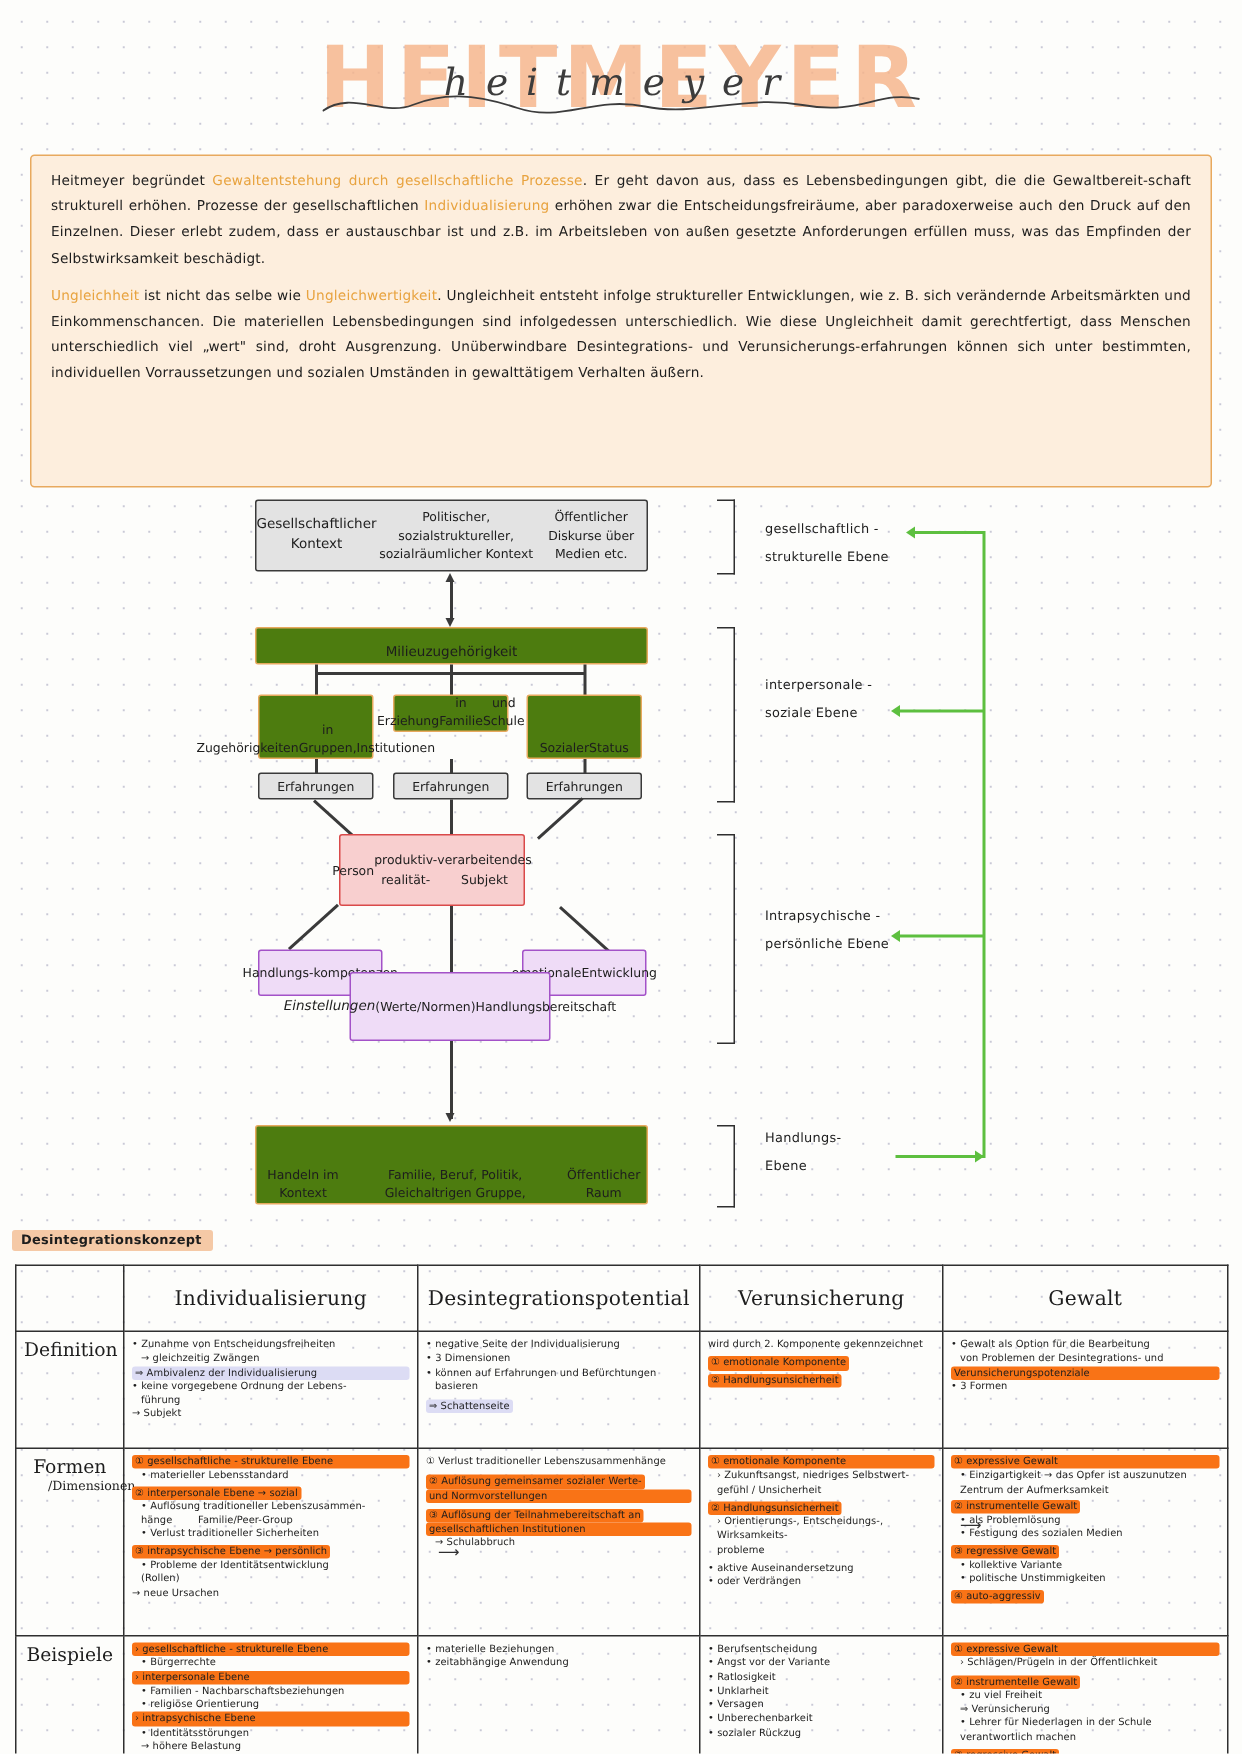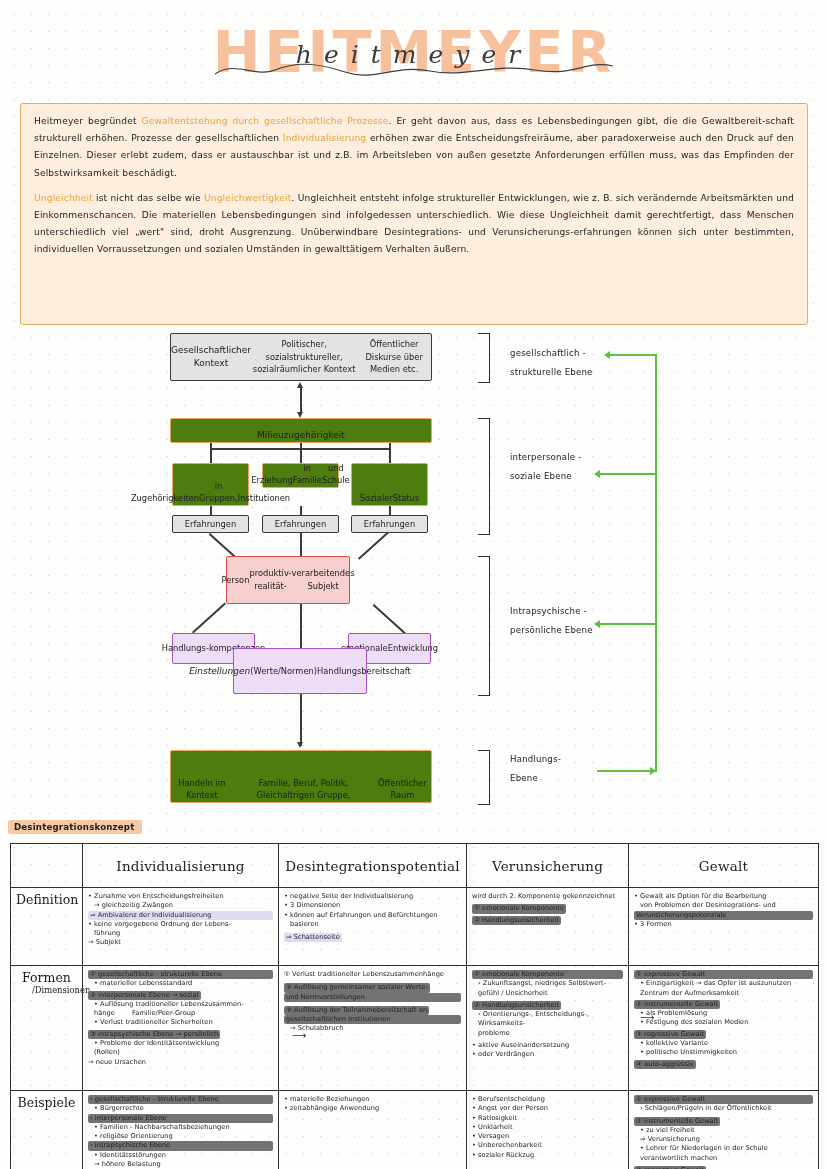--- a/index.html
+++ b/index.html
@@ -115,21 +115,21 @@
   }
   td.rowlab{
     text-align:center;vertical-align:middle;font-size:12.5px;
     font-family:"DejaVu Serif", serif;
   }
   td.rowlab .slash{display:inline-block;text-align:left;}
   td.rowlab .fr2{display:block;padding-left:16px;font-size:8.4px;}
   td.cell{font-size:6.6px;line-height:9.3px;letter-spacing:.05px;}
   td.cell .l{display:block;white-space:pre-wrap;}
   .ind1{padding-left:6px;}
-  .pink{background:#737373;border-radius:2px;padding:0 2px;}
+  .pink{background:#f97316;border-radius:2px;padding:0 2px;}
   .lav{background:#dcdcf4;border-radius:2px;padding:0 2px;}
   .hintarrow{position:absolute;font-size:10px;color:#2f2f2f;}
 </style>
 </head>
 <body>
 
 <div id="paper"></div>
 
 <div id="sheet">
 
@@ -382,21 +382,21 @@
           <span class="l pink">› intrapsychische Ebene</span>
           <span class="l ind1">• Identitätsstörungen</span>
           <span class="l ind1">→ höhere Belastung</span>
         </td>
         <td class="cell">
           <span class="l">• materielle Beziehungen</span>
           <span class="l">• zeitabhängige Anwendung</span>
         </td>
         <td class="cell">
           <span class="l">• Berufsentscheidung</span>
-          <span class="l">• Angst vor der Person</span>
+          <span class="l">• Angst vor der Variante</span>
           <span class="l">• Ratlosigkeit</span>
           <span class="l">• Unklarheit</span>
           <span class="l">• Versagen</span>
           <span class="l">• Unberechenbarkeit</span>
           <span class="l">• sozialer Rückzug</span>
         </td>
         <td class="cell">
           <span class="l pink">① expressive Gewalt</span>
           <span class="l ind1">› Schlägen/Prügeln in der Öffentlichkeit</span>
           <span class="l pink" style="margin-top:3px;display:inline-block;">② instrumentelle Gewalt</span>

